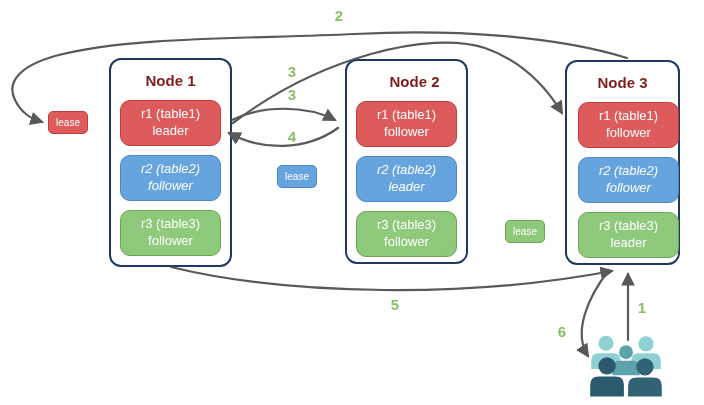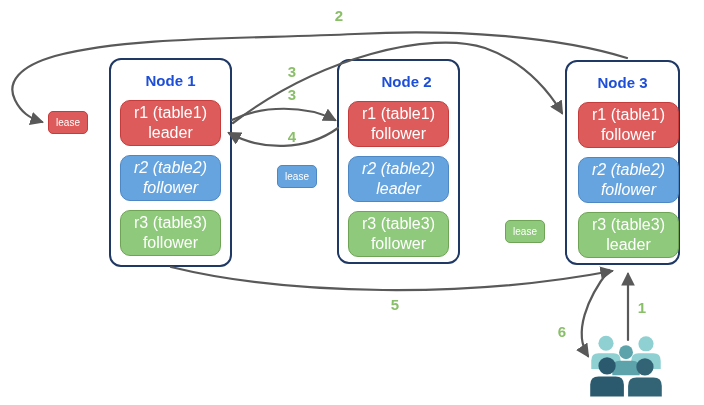--- a/index.html
+++ b/index.html
@@ -34,35 +34,35 @@
     border: 2px solid #1f3864;
     border-radius: 12px;
     box-sizing: border-box;
     z-index: 2;
   }
   .node-title {
     margin-top: 12px;
     text-align: center;
     font-size: 15px;
     font-weight: 700;
-    color: #1d4ed8;
+    color: #7f1d1d;
   }
   .replica {
     position: absolute;
     left: 9px;
     width: 101px;
     height: 46px;
     border-radius: 10px;
     box-sizing: border-box;
     display: flex;
     flex-direction: column;
     align-items: center;
     justify-content: center;
     color: #ffffff;
-    font-size: 16px;
+    font-size: 13px;
     line-height: 1.28;
     text-align: center;
   }
   .replica.r1 { top: 40px; }
   .replica.r2 { top: 95px; font-style: italic; }
   .replica.r3 { top: 150px; }
   .red   { background: #dd5b5b; border: 1.5px solid #c43c3c; }
   .blue  { background: #66a4e0; border: 1.5px solid #4d88c4; }
   .green { background: #8fc97c; border: 1.5px solid #6fa457; }
   
@@ -132,21 +132,21 @@
     <div class="replica r2 blue">
       <div>r2 (table2)</div>
       <div>follower</div>
     </div>
     <div class="replica r3 green">
       <div>r3 (table3)</div>
       <div>follower</div>
     </div>
   </div>
 
-  <div class="node" style="left:337px; top:59px;padding-left:16px;">
+  <div class="node" style="left:345px; top:59px;padding-left:16px;">
     <div class="node-title">Node 2</div>
     <div class="replica r1 red">
       <div>r1 (table1)</div>
       <div>follower</div>
     </div>
     <div class="replica r2 blue">
       <div>r2 (table2)</div>
       <div>leader</div>
     </div>
     <div class="replica r3 green">

